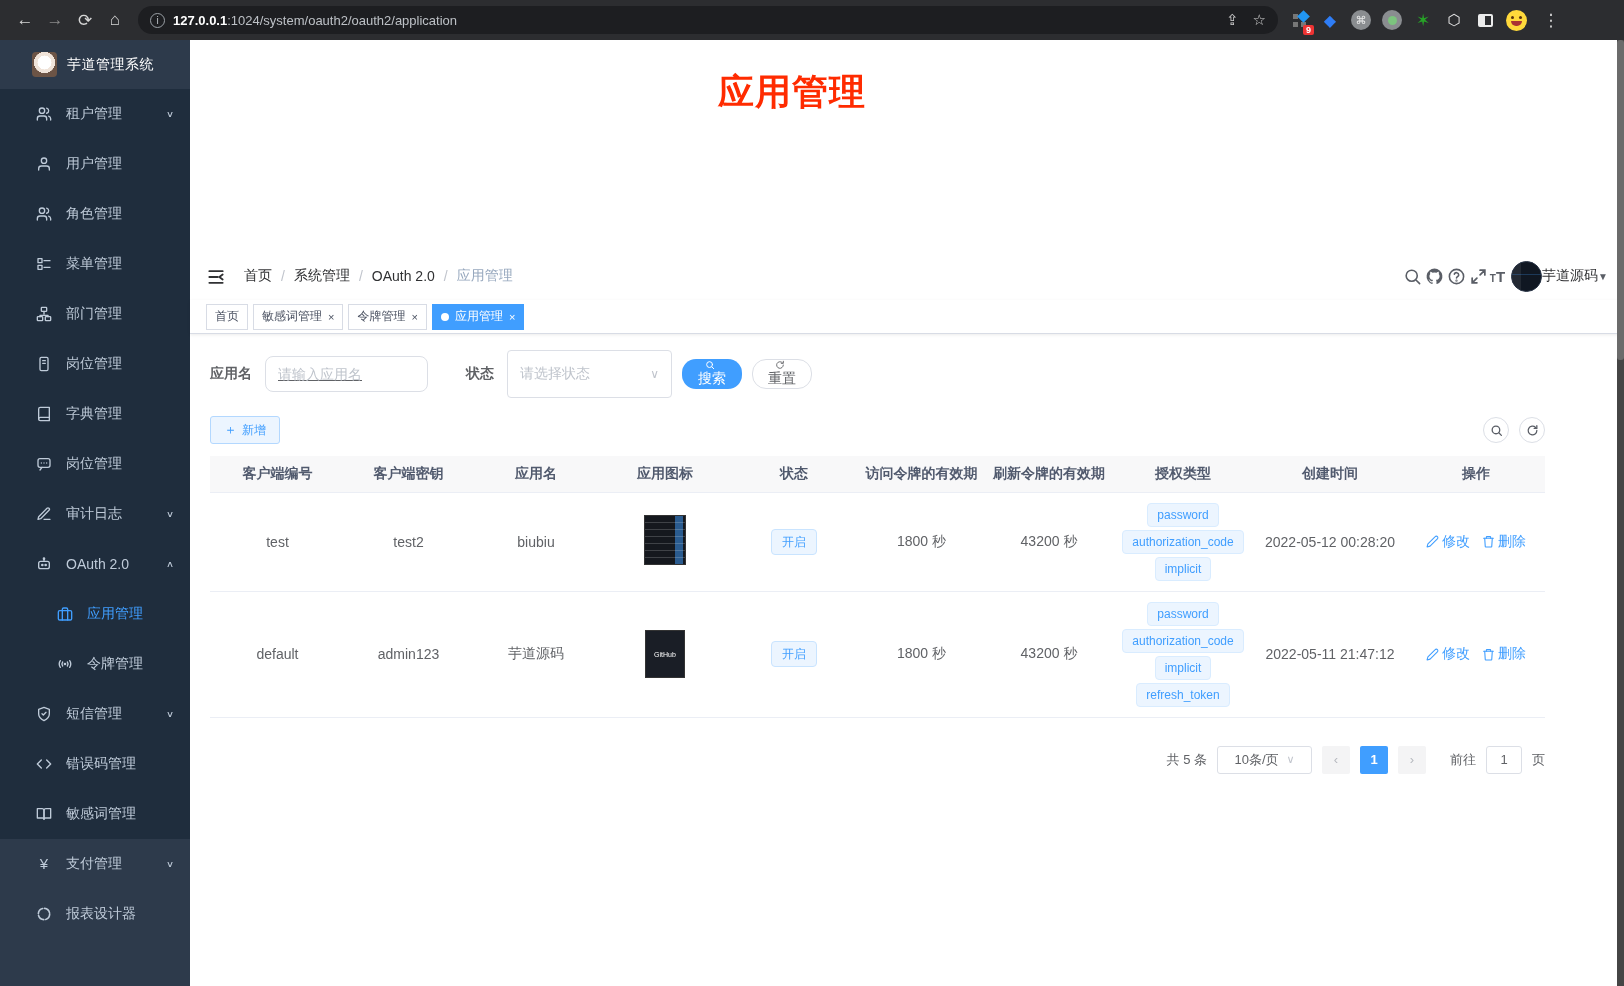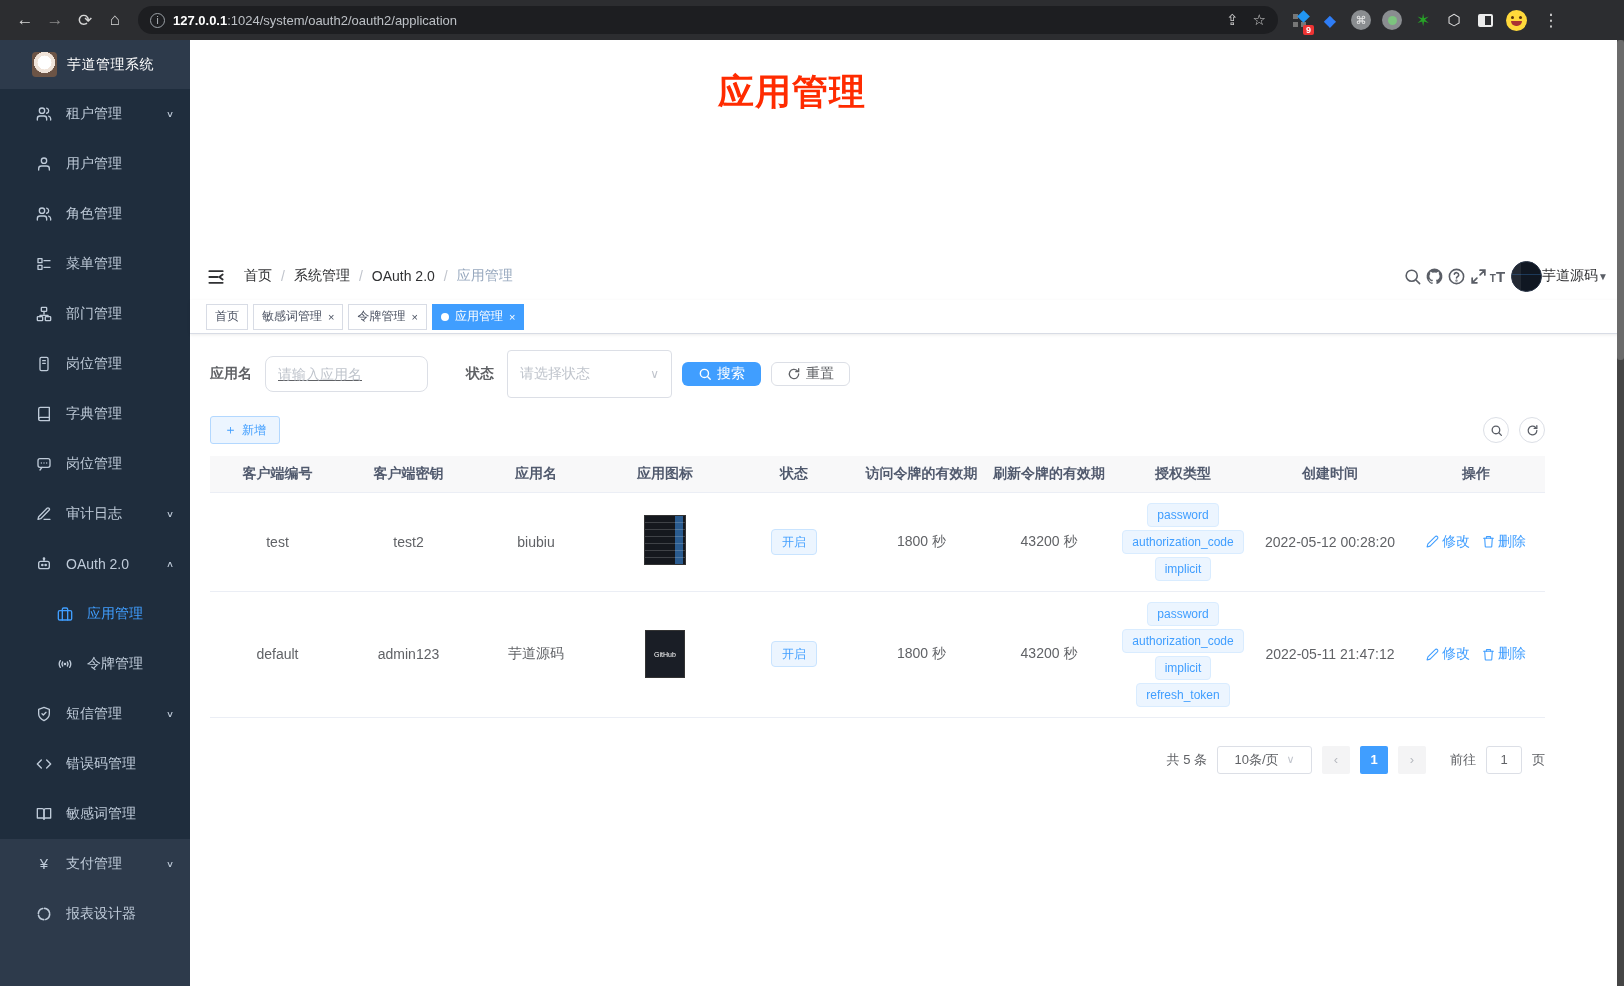--- a/index.html
+++ b/index.html
@@ -83,21 +83,21 @@
 
   
   .content { padding:16px 0 0 20px; width:1355px; }
   .filter-row { display:flex; align-items:center; font-size:14px; color:#606266; }
   .filter-row .f-label { font-weight:700; margin-right:13px; }
   .f-input { width:163px; height:36px; border:1px solid #dcdfe6; border-radius:8px; padding:0 12px; font-size:14px; color:#606266; outline:none;text-decoration:underline; }
   .f-input::placeholder { color:#bfc4cc; }
   .f-select { width:165px; height:48px; border:1px solid #dcdfe6; border-radius:4px; padding:0 12px; display:flex; align-items:center; color:#bfc4cc; position:relative; cursor:pointer; }
   .f-select .sel-caret { margin-left:auto; color:#c0c4cc; font-size:12px; }
   .gap38 { width:38px; } .gap10 { width:10px; }
-  .btn { height:24px; border-radius:6px; font-size:14px; display:inline-flex; align-items:center; justify-content:center; padding:0 15px; cursor:pointer; border:1px solid transparent; }
+  .btn { height:30px; border-radius:14px; font-size:14px; display:inline-flex; align-items:center; justify-content:center; padding:0 15px; cursor:pointer; border:1px solid transparent;flex-direction:column; }
   .btn svg { width:14px; height:14px; margin-right:5px; }
   .btn-primary { background:#409eff; color:#fff; }
   .btn-plain { background:#fff; border-color:#dcdfe6; color:#606266; }
   .toolbar-row { margin-top:18px; display:flex; align-items:center; }
   .btn-add { height:28px; padding:0 13px; background:#ecf5ff; border:1px solid #b3d8ff; color:#409eff; border-radius:3px; font-size:12px; display:inline-flex; align-items:center; cursor:pointer; }
   .btn-add .plus { font-size:13px; margin-right:5px; }
   .tool-circles { margin-left:auto; display:flex; gap:10px; }
   .circle-btn { width:26px; height:26px; border-radius:50%; border:1px solid #dcdfe6; background:#fff; color:#5a5e66; display:flex; align-items:center; justify-content:center; cursor:pointer; }
   .circle-btn svg { width:13px; height:13px; }
 

